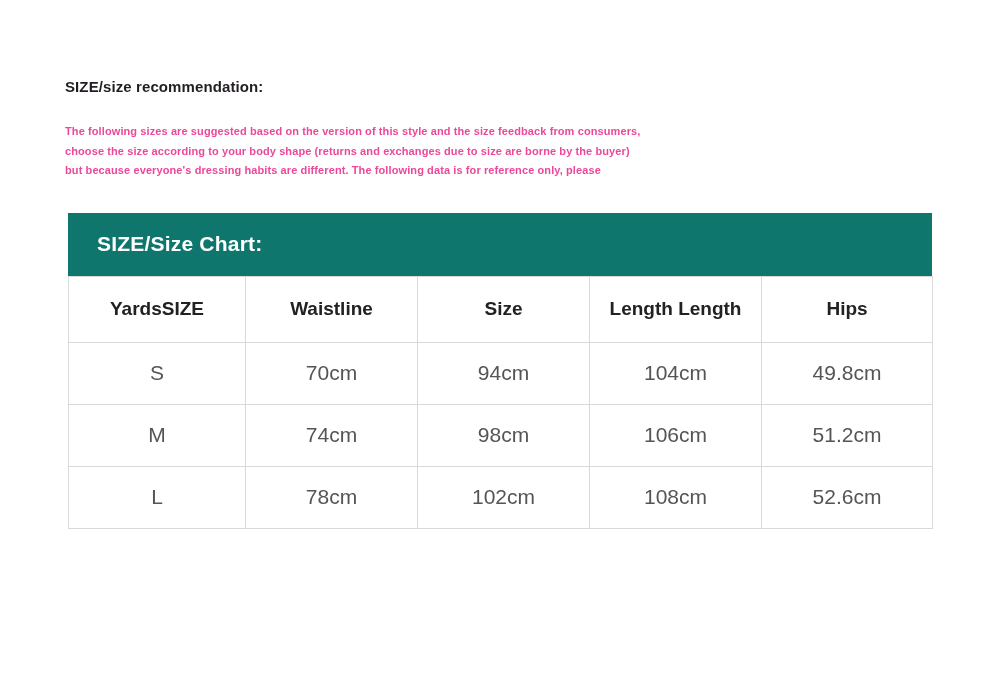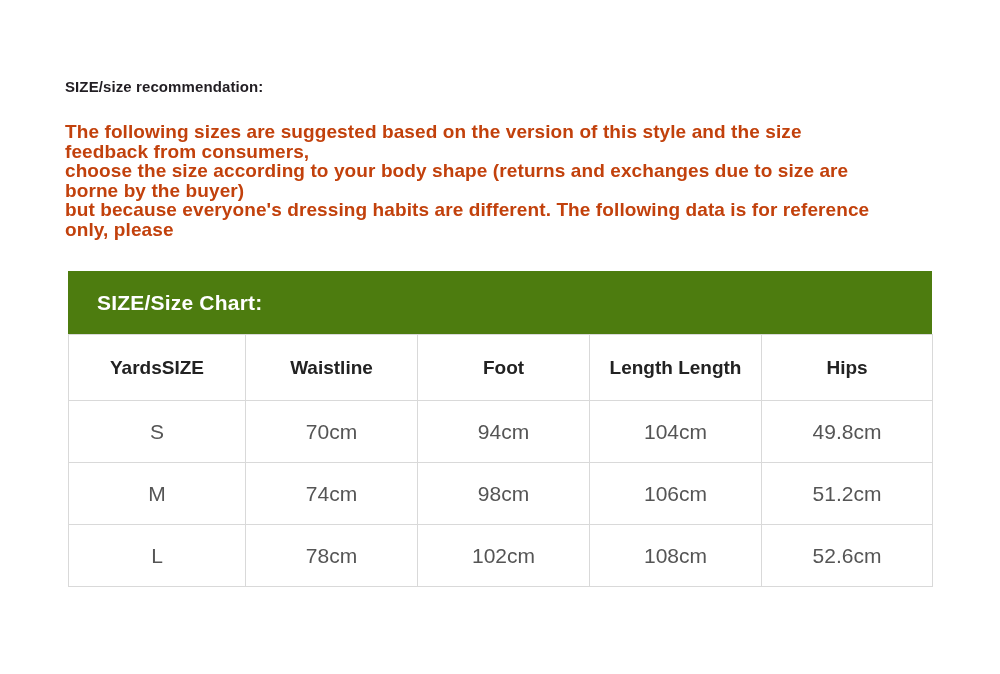--- a/index.html
+++ b/index.html
@@ -24,35 +24,35 @@
     font-size: 15px;
     font-weight: bold;
     color: #221e23;
     letter-spacing: 0.1px;
   }
   .description {
     margin-top: 27px;
     max-width: 900px;
   }
   .description-line {
-    font-size: 19px;
+    font-size: 11px;
     font-weight: bold;
-    color: #c2410c;
+    color: #ec4899;
     line-height: 19.5px;
     letter-spacing: 0.1px;
   }
   .chart-wrap {
     margin-top: 32px;
     margin-left: 3px;
     width: 864px;
   }
   .chart-banner {
     width: 100%;
     height: 63px;
-    background: #4d7c0f;
+    background: #0f766e;
     display: flex;
     align-items: center;
     padding-left: 29px;
   }
   .chart-banner-label {
     color: #ffffff;
     font-size: 21px;
     font-weight: bold;
     letter-spacing: 0.2px;
   }
@@ -107,21 +107,21 @@
           <col style="width:177px">
           <col style="width:172px">
           <col style="width:172px">
           <col style="width:172px">
           <col style="width:171px">
         </colgroup>
         <thead>
           <tr>
             <th>YardsSIZE</th>
             <th>Waistline</th>
-            <th>Foot</th>
+            <th>Size</th>
             <th>Length Length</th>
             <th>Hips</th>
           </tr>
         </thead>
         <tbody>
           <tr>
             <td>S</td>
             <td>70cm</td>
             <td>94cm</td>
             <td>104cm</td>

